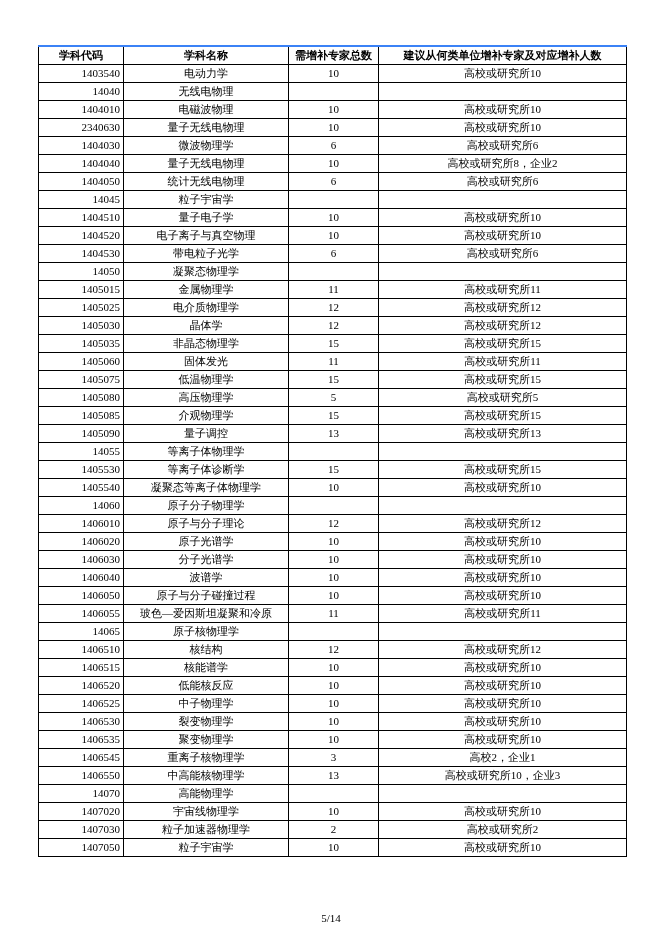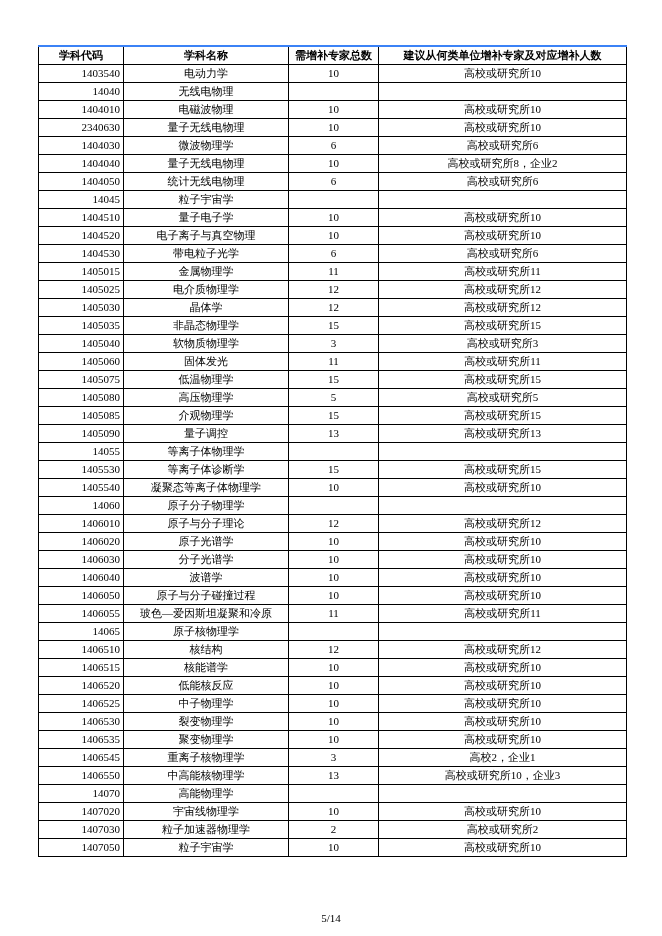--- a/index.html
+++ b/index.html
@@ -126,20 +126,26 @@
           <td class="col2">10</td>
           <td class="col3">高校或研究所10</td>
         </tr>
         <tr>
           <td class="col0">1404530</td>
           <td class="col1">带电粒子光学</td>
           <td class="col2">6</td>
           <td class="col3">高校或研究所6</td>
         </tr>
         <tr>
+          <td class="col0">14050</td>
+          <td class="col1">凝聚态物理学</td>
+          <td class="col2"></td>
+          <td class="col3"></td>
+        </tr>
+        <tr>
           <td class="col0">1405015</td>
           <td class="col1">金属物理学</td>
           <td class="col2">11</td>
           <td class="col3">高校或研究所11</td>
         </tr>
         <tr>
           <td class="col0">1405025</td>
           <td class="col1">电介质物理学</td>
           <td class="col2">12</td>
           <td class="col3">高校或研究所12</td>
@@ -150,26 +156,20 @@
           <td class="col2">12</td>
           <td class="col3">高校或研究所12</td>
         </tr>
         <tr>
           <td class="col0">1405035</td>
           <td class="col1">非晶态物理学</td>
           <td class="col2">15</td>
           <td class="col3">高校或研究所15</td>
         </tr>
         <tr>
-          <td class="col0">1405040</td>
-          <td class="col1">软物质物理学</td>
-          <td class="col2">3</td>
-          <td class="col3">高校或研究所3</td>
-        </tr>
-        <tr>
           <td class="col0">1405060</td>
           <td class="col1">固体发光</td>
           <td class="col2">11</td>
           <td class="col3">高校或研究所11</td>
         </tr>
         <tr>
           <td class="col0">1405075</td>
           <td class="col1">低温物理学</td>
           <td class="col2">15</td>
           <td class="col3">高校或研究所15</td>

